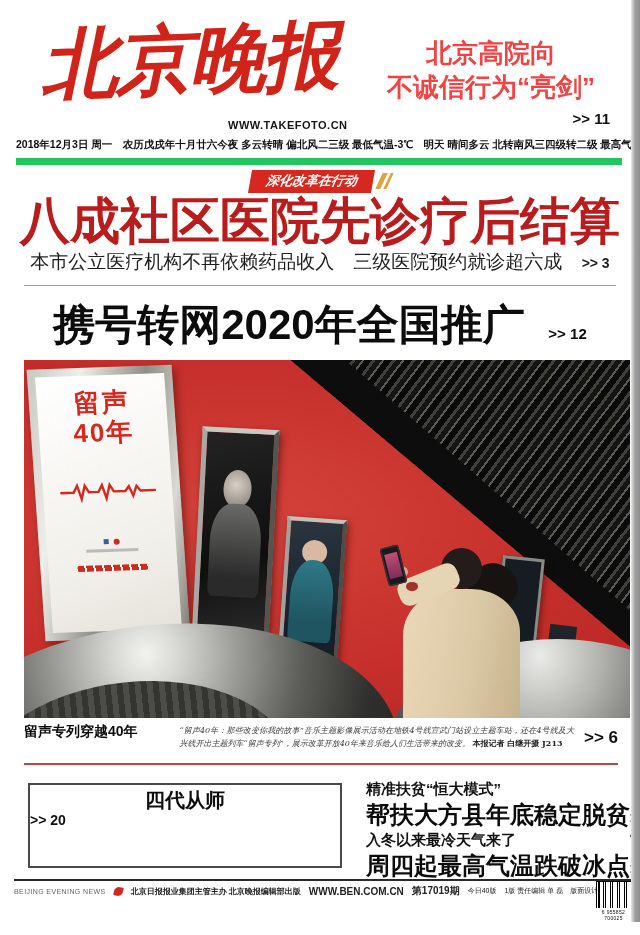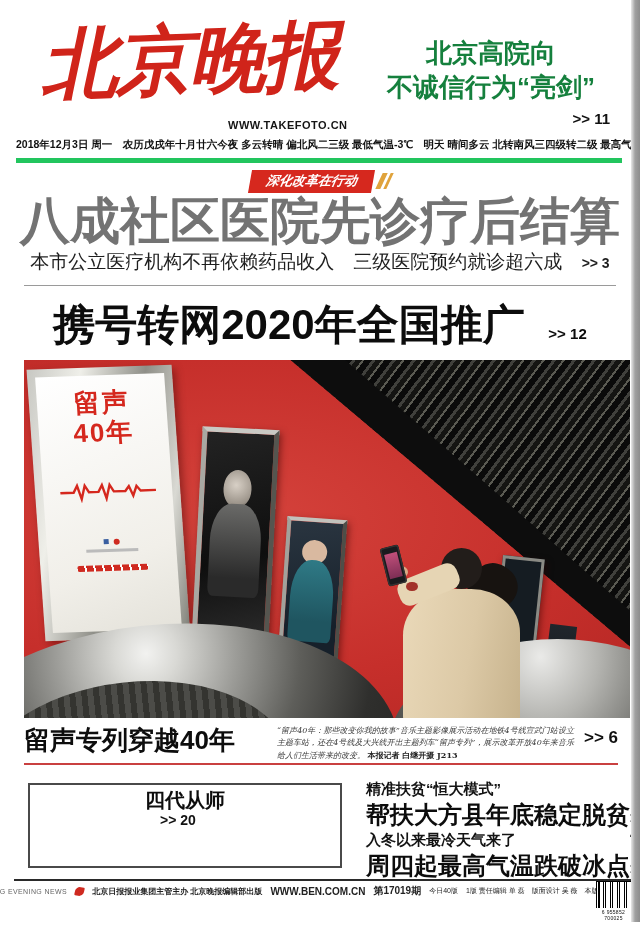--- a/index.html
+++ b/index.html
@@ -13,37 +13,37 @@
   .right-edge { position:absolute; right:0; top:0; width:9px; height:922px;
     background:linear-gradient(90deg,#e9e9e9,#a0a0a0 45%,#8d8d8d); }
 
   
   .logo { left:14px; top:6px; width:350px; height:108px; line-height:108px;
     font-family:"DejaVu Serif", serif; font-style:italic; font-weight:bold;
     font-size:76px; color:#d0241a; text-align:center;
     transform:rotate(-2deg); letter-spacing:-2px; white-space:nowrap; }
   .takefoto { left:228px; top:119px; font-size:11px; font-weight:bold; letter-spacing:.5px; color:#151515; }
   .mast-right { left:366px; top:36px; width:250px; text-align:center; }
-  .mast-right .l { font-size:26px; font-weight:bold; line-height:1.32; color:#15803d; }
+  .mast-right .l { font-size:26px; font-weight:bold; line-height:1.32; color:#ef4444; }
   .mast-right .pg { text-align:right; font-size:15px; font-weight:bold; margin-top:5px; padding-right:6px; }
 
   
   .dateline { left:16px; top:138px; width:606px; height:20px;
-    border-bottom:5px solid #22c55e; display:flex; justify-content:space-between;
+    border-bottom:7px solid #22c55e; display:flex; justify-content:space-between;
     font-size:10.5px; font-weight:bold; color:#111; white-space:nowrap; }
 
   
   .banner-row { left:0; top:170px; width:640px; text-align:center; }
   .banner { display:inline-block; background:#d6281e; color:#fff; font-weight:bold;
     font-style:italic; font-size:13px; padding:2px 16px 3px; transform:skewX(-10deg); }
   .banner-slash { display:inline-block; width:5px; height:16px; background:#e0a33c;
     transform:skewX(-25deg); margin-left:6px; vertical-align:middle; }
   .banner-slash.s2 { width:3px; margin-left:3px; }
   .headline1 { left:8px; top:188px; width:624px; text-align:center;
-    font-size:50px; font-weight:bold; letter-spacing:0px; color:#737373; white-space:nowrap; }
+    font-size:50px; font-weight:bold; letter-spacing:0px; color:#b91c1c; white-space:nowrap; }
   .subheadline { left:0; top:249px; width:640px; text-align:center; font-size:19px; color:#1e1e1e; }
   .subheadline .pg { font-size:14px; font-weight:bold; margin-left:14px; }
   .rule-gray { left:24px; top:285px; width:592px; border-top:1.5px solid #9a9a9a; }
 
   
   .headline2 { left:0; top:297px; width:640px; text-align:center;
     font-size:42px; font-weight:bold; color:#0c0c0c; white-space:nowrap; }
   .headline2 .pg { font-size:15px; margin-left:12px; }
 
   
@@ -115,44 +115,44 @@
     border-radius:50%; background:#d9ab87; }
   .bracelet { position:absolute; left:12%; top:20%; width:7%; height:5%;
     border-radius:50%; background:#a3322a; }
   .phone { position:absolute; left:-2%; top:0%; width:12%; height:22%;
     border-radius:3px; transform:rotate(-14deg); background:#1a1a1e;
     box-shadow:inset 0 0 0 1.5px #333; }
   .phone-screen { position:absolute; inset:18% 15% 18% 15%; background:linear-gradient(180deg,#c04f7a,#7e2e55); }
 
   
   .caption { left:24px; top:723px; width:594px; display:flex; gap:10px; align-items:flex-start; }
-  .cap-title { font-size:26px; font-weight:bold; white-space:nowrap; color:#0d0d0d; }
+  .cap-title { font-size:14px; font-weight:bold; white-space:nowrap; color:#0d0d0d; }
   .cap-text { flex:1; font-size:8px; line-height:1.5; color:#3a3a3a; text-align:justify;
     font-family:"DejaVu Serif", serif; font-style:italic; padding-top:2px;margin-left:32px; }
   .cap-credit { font-weight:bold; font-style:normal; color:#222; }
   .cap-page { font-size:17px; font-weight:bold; padding-top:5px; white-space:nowrap; }
   .rule-red { left:24px; top:763px; width:594px; border-top:2px solid #c94040; }
 
   
   .boxed { left:28px; top:783px; width:314px; height:85px; border:2px solid #4a4a4a;
     box-sizing:border-box; text-align:center; }
   .boxed .b { font-size:20px; font-weight:bold; line-height:1.08; color:#0d0d0d; }
   .boxed .b:first-child { margin-top:5px; }
-  .boxed .pg { display:block; text-align:center; font-size:14px; font-weight:bold; padding-right:14px; }
+  .boxed .pg { display:block; text-align:left; font-size:14px; font-weight:bold; padding-right:14px; }
   .rstory { left:366px; width:254px; }
   .rstory .kicker { font-size:15px; font-weight:bold; color:#141414; }
   .rstory .row { display:flex; justify-content:space-between; align-items:baseline; }
   .rstory .shl { font-size:24px; font-weight:bold; white-space:nowrap; color:#0c0c0c; }
   .rstory .pg { font-size:14px; font-weight:bold; }
   .story-a { top:780px; } .story-b { top:831px; }
 
   
   .rule-footer { left:14px; top:879px; width:617px; border-top:2px solid #2a2a2a; }
   .footer { left:14px; top:884px; width:578px; display:flex; align-items:center;
-    gap:8px; font-size:7px; color:#222; white-space:nowrap;justify-content:center; }
+    gap:8px; font-size:7px; color:#222; white-space:nowrap; }
   .f-en { color:#666; letter-spacing:.4px; }
   .f-logo { width:9px; height:9px; background:#cf2a20; border-radius:55% 10% 55% 10%;
     transform:rotate(12deg); flex:none; }
   .f-pub { font-weight:bold; font-size:8px; }
   .f-web, .f-issue { font-weight:bold; font-size:10px; }
   .barcode { left:596px; top:881px; width:35px; text-align:center; }
   .barcode .bars { height:26px; border-top:1.5px solid #000;
     background:repeating-linear-gradient(90deg,#000 0 1px,#fff 1px 2px,#000 2px 3.5px,#fff 3.5px 4.5px,#000 4.5px 5px,#fff 5px 7px); }
   .barcode .digits { font-size:5px; letter-spacing:.3px; margin-top:1px; }
 </style>

